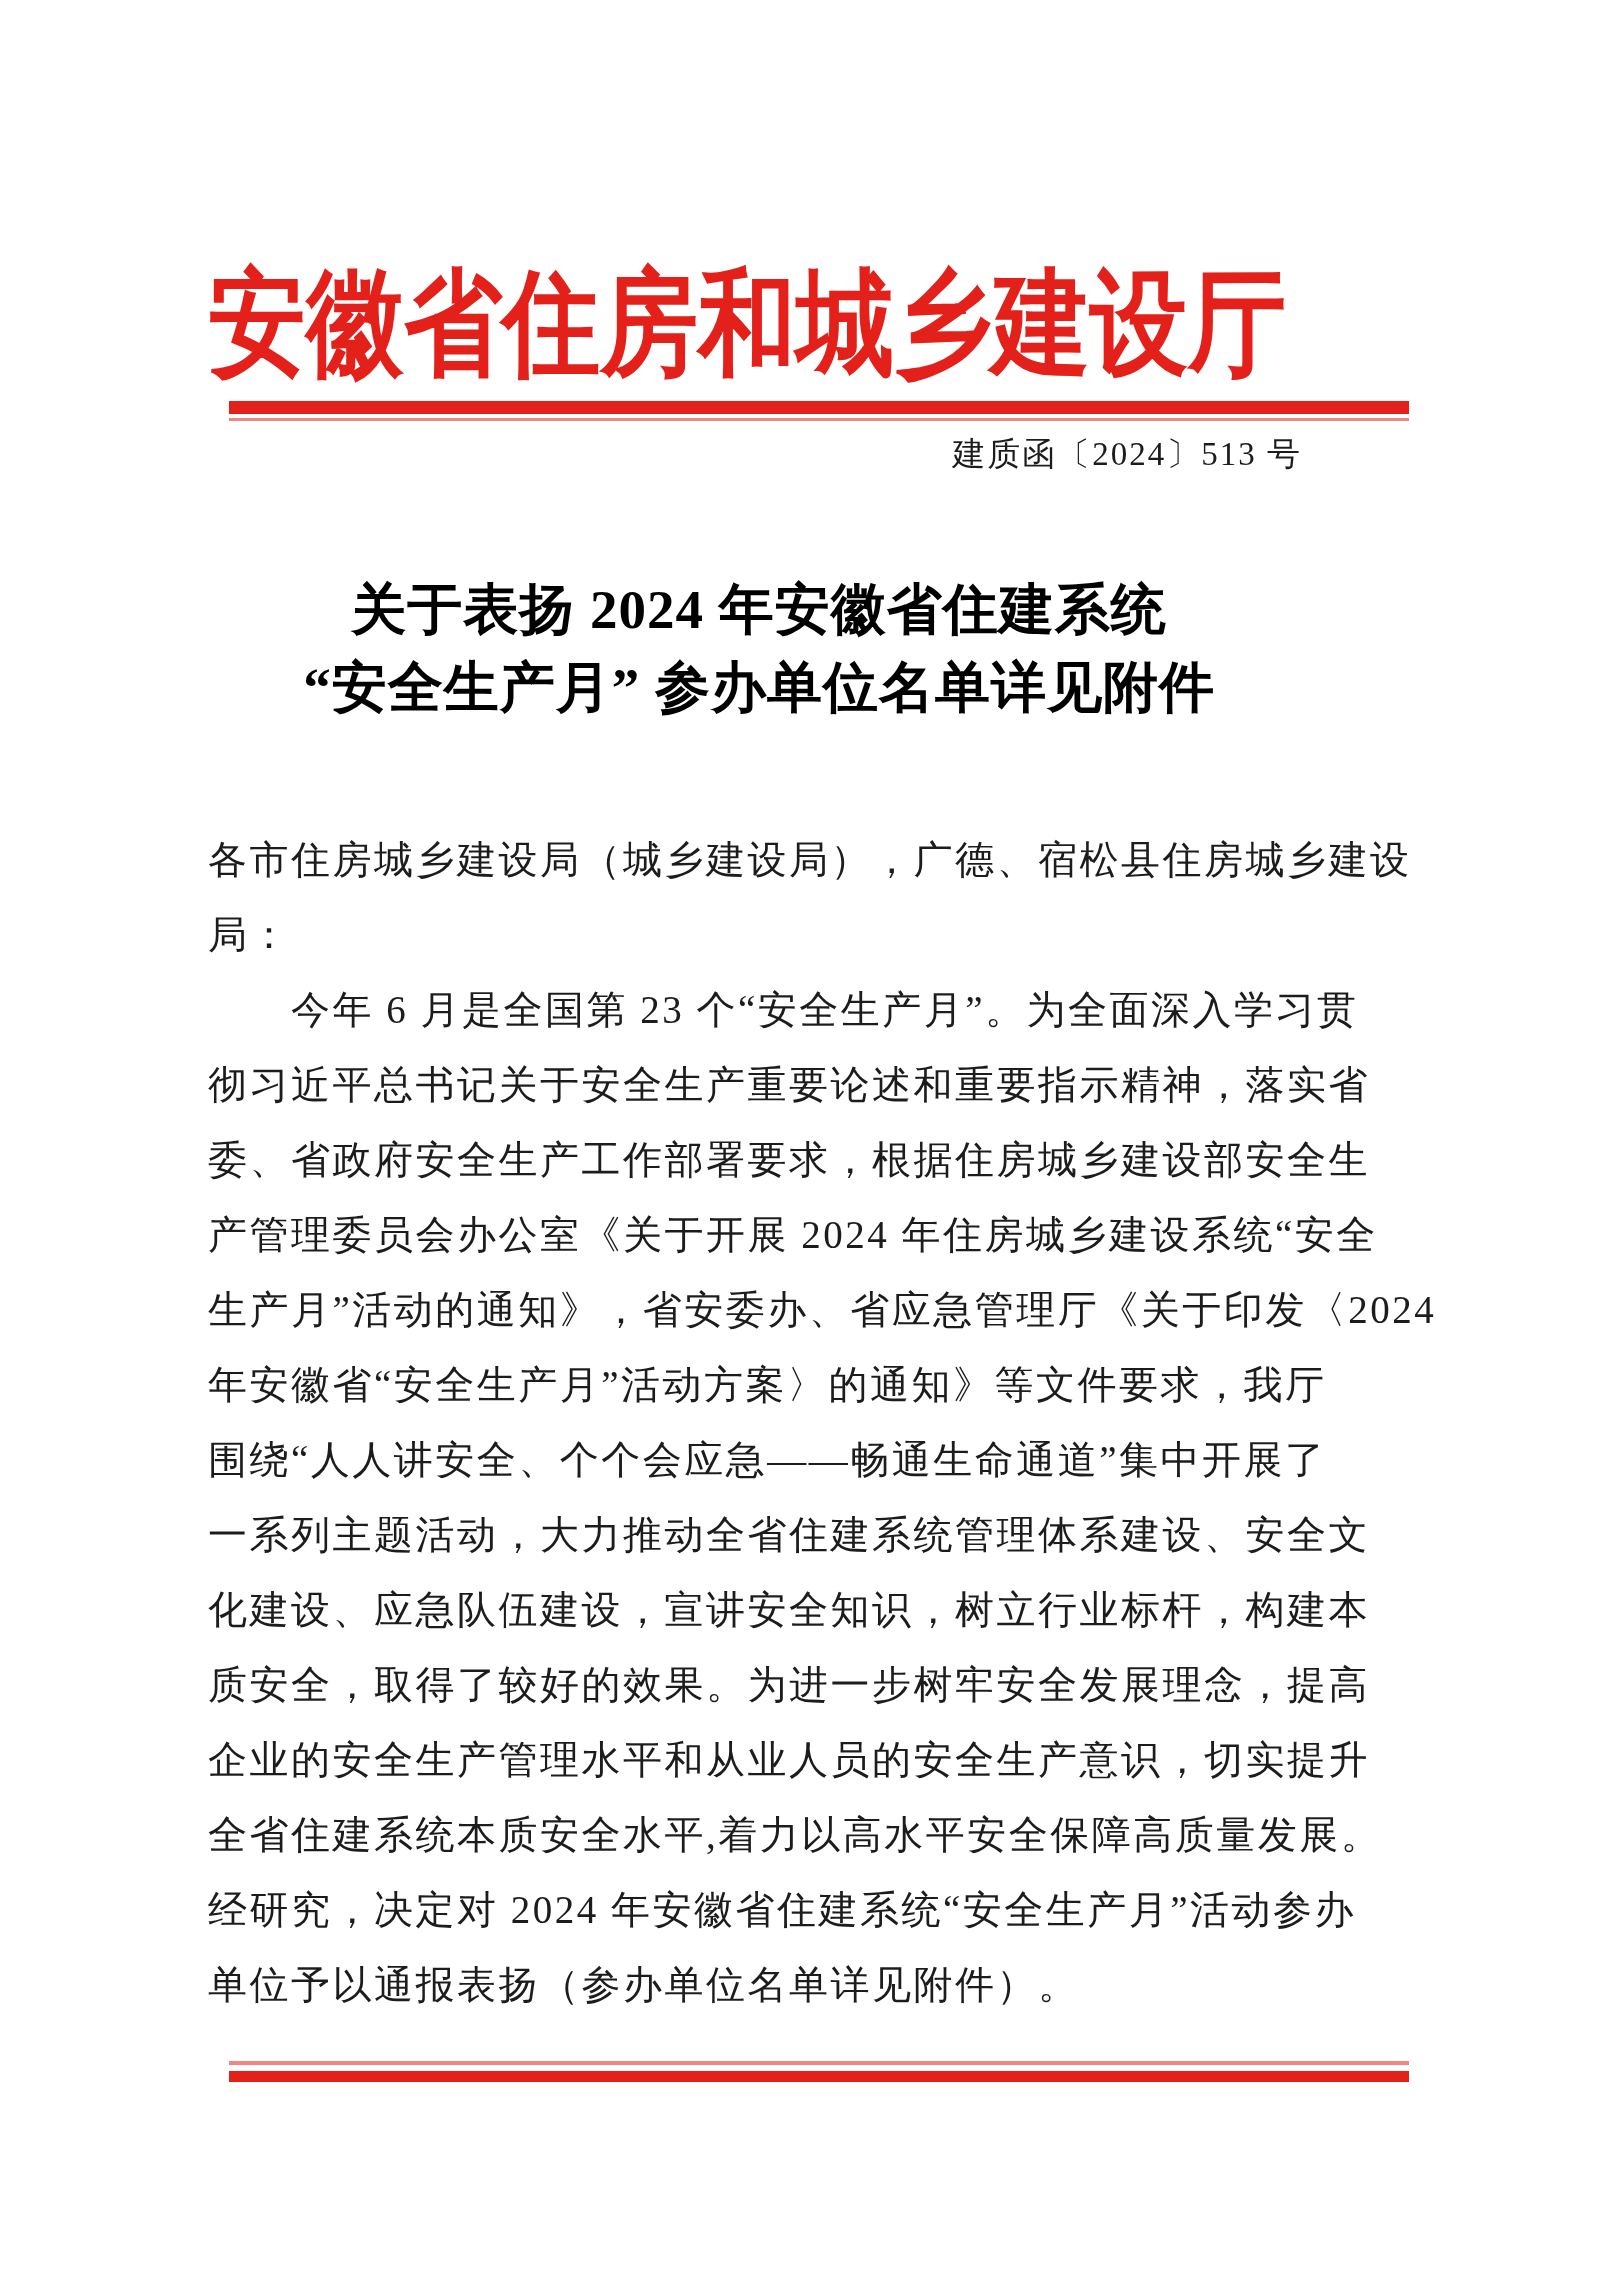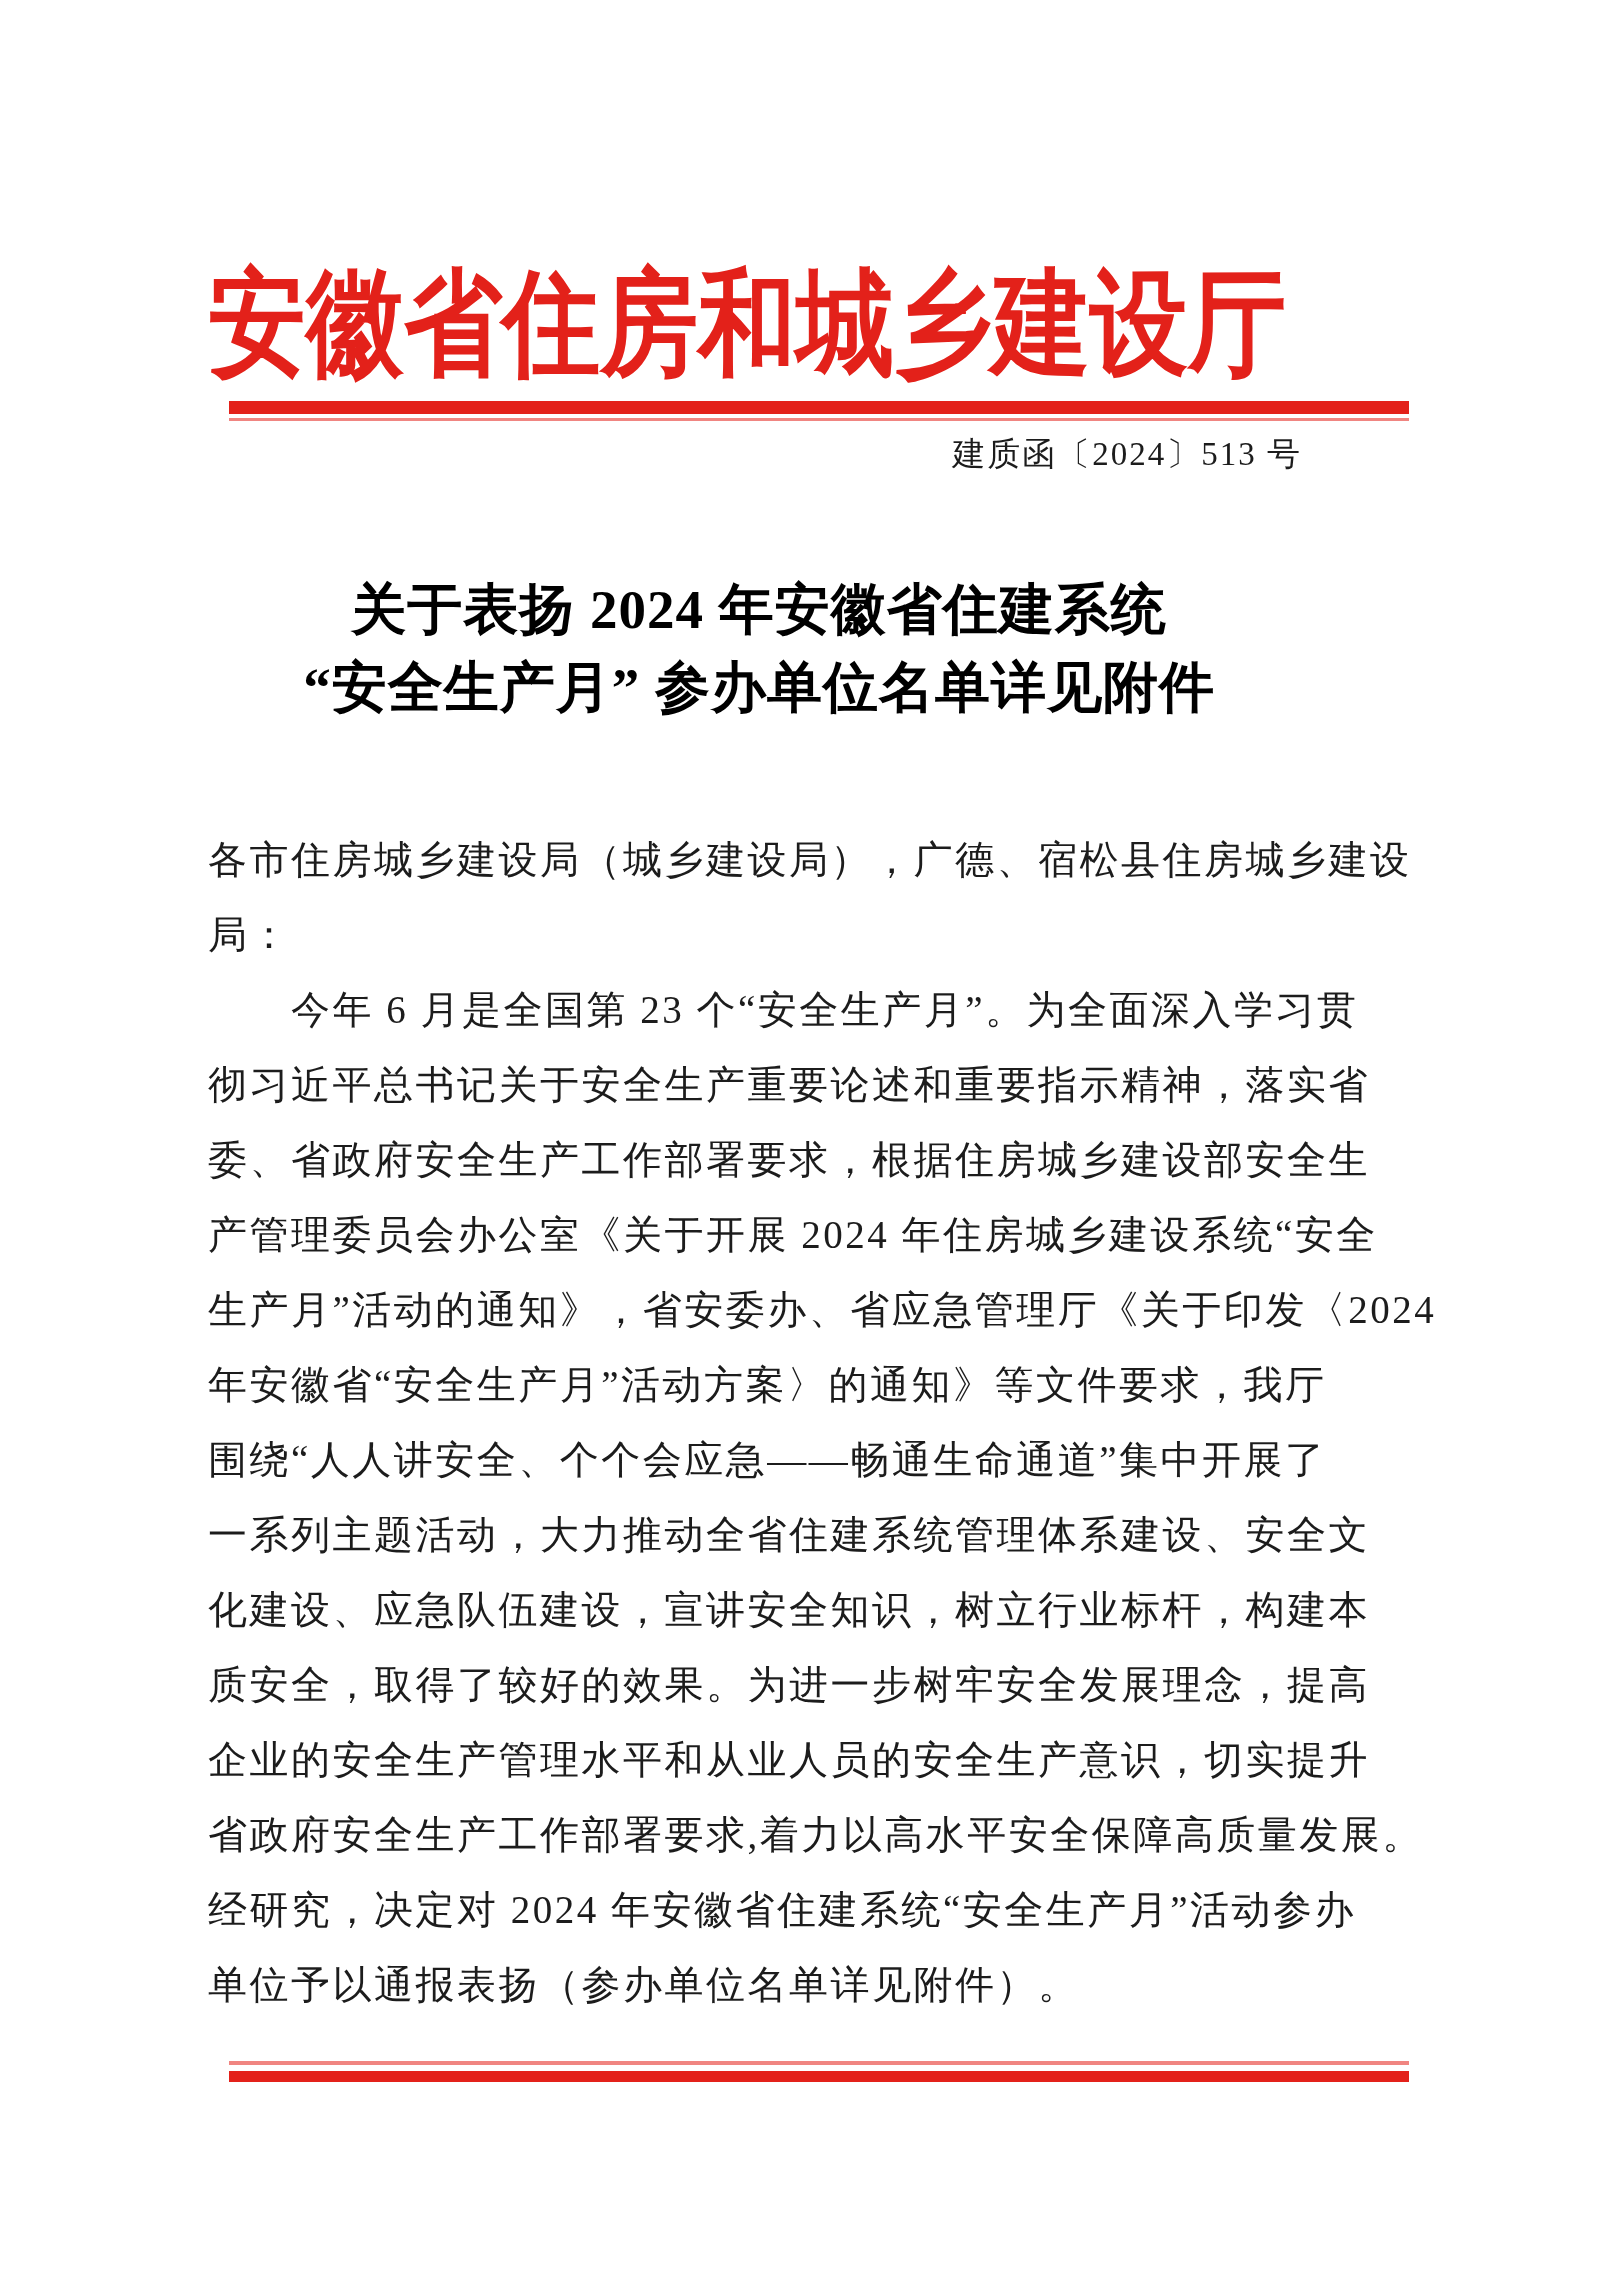--- a/index.html
+++ b/index.html
@@ -100,21 +100,21 @@
     <div class="line">彻习近平总书记关于安全生产重要论述和重要指示精神，落实省</div>
     <div class="line">委、省政府安全生产工作部署要求，根据住房城乡建设部安全生</div>
     <div class="line">产管理委员会办公室《关于开展 2024 年住房城乡建设系统“安全</div>
     <div class="line">生产月”活动的通知》，省安委办、省应急管理厅《关于印发〈2024</div>
     <div class="line">年安徽省“安全生产月”活动方案〉的通知》等文件要求，我厅</div>
     <div class="line">围绕“人人讲安全、个个会应急——畅通生命通道”集中开展了</div>
     <div class="line">一系列主题活动，大力推动全省住建系统管理体系建设、安全文</div>
     <div class="line">化建设、应急队伍建设，宣讲安全知识，树立行业标杆，构建本</div>
     <div class="line">质安全，取得了较好的效果。为进一步树牢安全发展理念，提高</div>
     <div class="line">企业的安全生产管理水平和从业人员的安全生产意识，切实提升</div>
-    <div class="line">省政府安全生产工作部署要求,着力以高水平安全保障高质量发展。</div>
+    <div class="line">全省住建系统本质安全水平,着力以高水平安全保障高质量发展。</div>
     <div class="line">经研究，决定对 2024 年安徽省住建系统“安全生产月”活动参办</div>
     <div class="line">单位予以通报表扬（参办单位名单详见附件）。</div>
   </div>
 
   <div class="rule rule-bottom">
     <div class="thin"></div>
     <div class="thick"></div>
   </div>
 
 </div>

